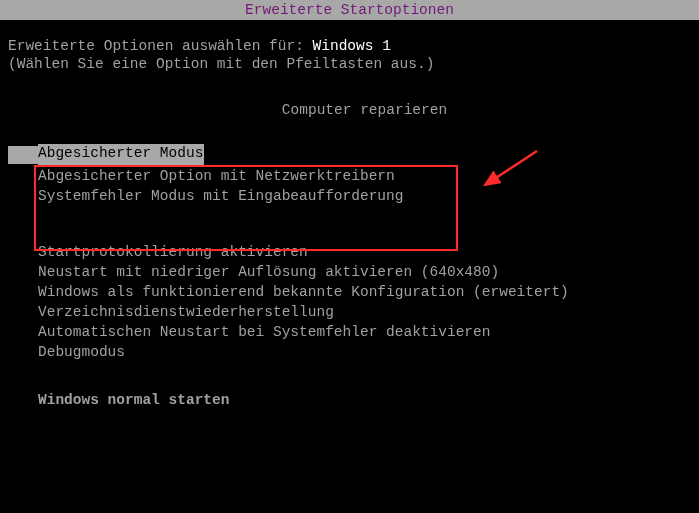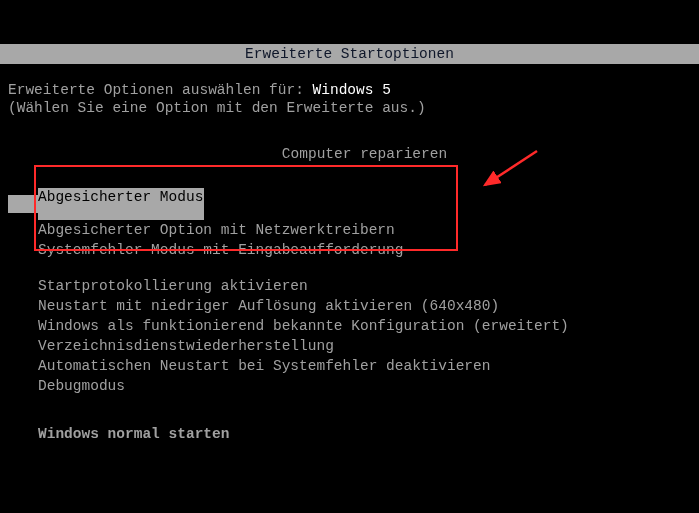--- a/index.html
+++ b/index.html
@@ -10,35 +10,34 @@
     height: 513px;
     background: #000;
     color: #a0a0a0;
     font-family: "Consolas", "Courier New", monospace;
     font-size: 14.5px;
     overflow: hidden;
     position: relative;
   }
   .titlebar {
     background: #a8a8a8;
-    color: #0f172a;
+    color: #701a75;
     text-align: center;
     padding: 2px 0;
     font-weight: normal;
-    margin-top: 44px;
   }
   .content {
     padding: 18px 8px 0 8px;
   }
   .intro-line {
     margin-bottom: 2px;
   }
   .bright { color: #fff; }
   .option-block {
-    margin-top: 16px;
+    margin-top: 36px;
     margin-left: 30px;
   }
   .option-block.first { margin-top: 28px; text-align: center; }
   .option-block.safemodes { margin-top: 24px; }
   .option-block.normal { margin-top: 28px; font-weight: bold; }
   .option {
     line-height: 20px;
     white-space: nowrap;
   }
   .selected-row {
@@ -49,21 +48,21 @@
   .selected-caret {
     width: 30px;
     background: #a8a8a8;
     color: #a8a8a8;
     height: 18px;
   }
   .selected-text {
     background: #a8a8a8;
     color: #000;
     padding: 0 1px 0 0;
-    height: 32px;
+    height: 22px;
     line-height: 18px;
   }
   .red-box {
     position: absolute;
     border: 2px solid #ff2a2a;
     left: 34px;
     top: 165px;
     width: 424px;
     height: 86px;
     pointer-events: none;
@@ -79,23 +78,23 @@
 <body>
 
 <div class="titlebar">
   <span>Erweiterte Startoptionen</span>
 </div>
 
 <div class="content">
 
   <div class="intro-line">
     <span>Erweiterte Optionen auswählen für:</span>
-    <span class="bright">Windows 5</span>
+    <span class="bright">Windows 1</span>
   </div>
-  <div class="intro-line">(Wählen Sie eine Option mit den Erweiterte aus.)</div>
+  <div class="intro-line">(Wählen Sie eine Option mit den Pfeiltasten aus.)</div>
 
   <div class="option-block first">
     <div class="option">Computer reparieren</div>
   </div>
 
   <div class="option-block safemodes">
     <div class="option selected-row">
       <span class="selected-caret"></span>
       <span class="selected-text">Abgesicherter Modus</span>
     </div>

